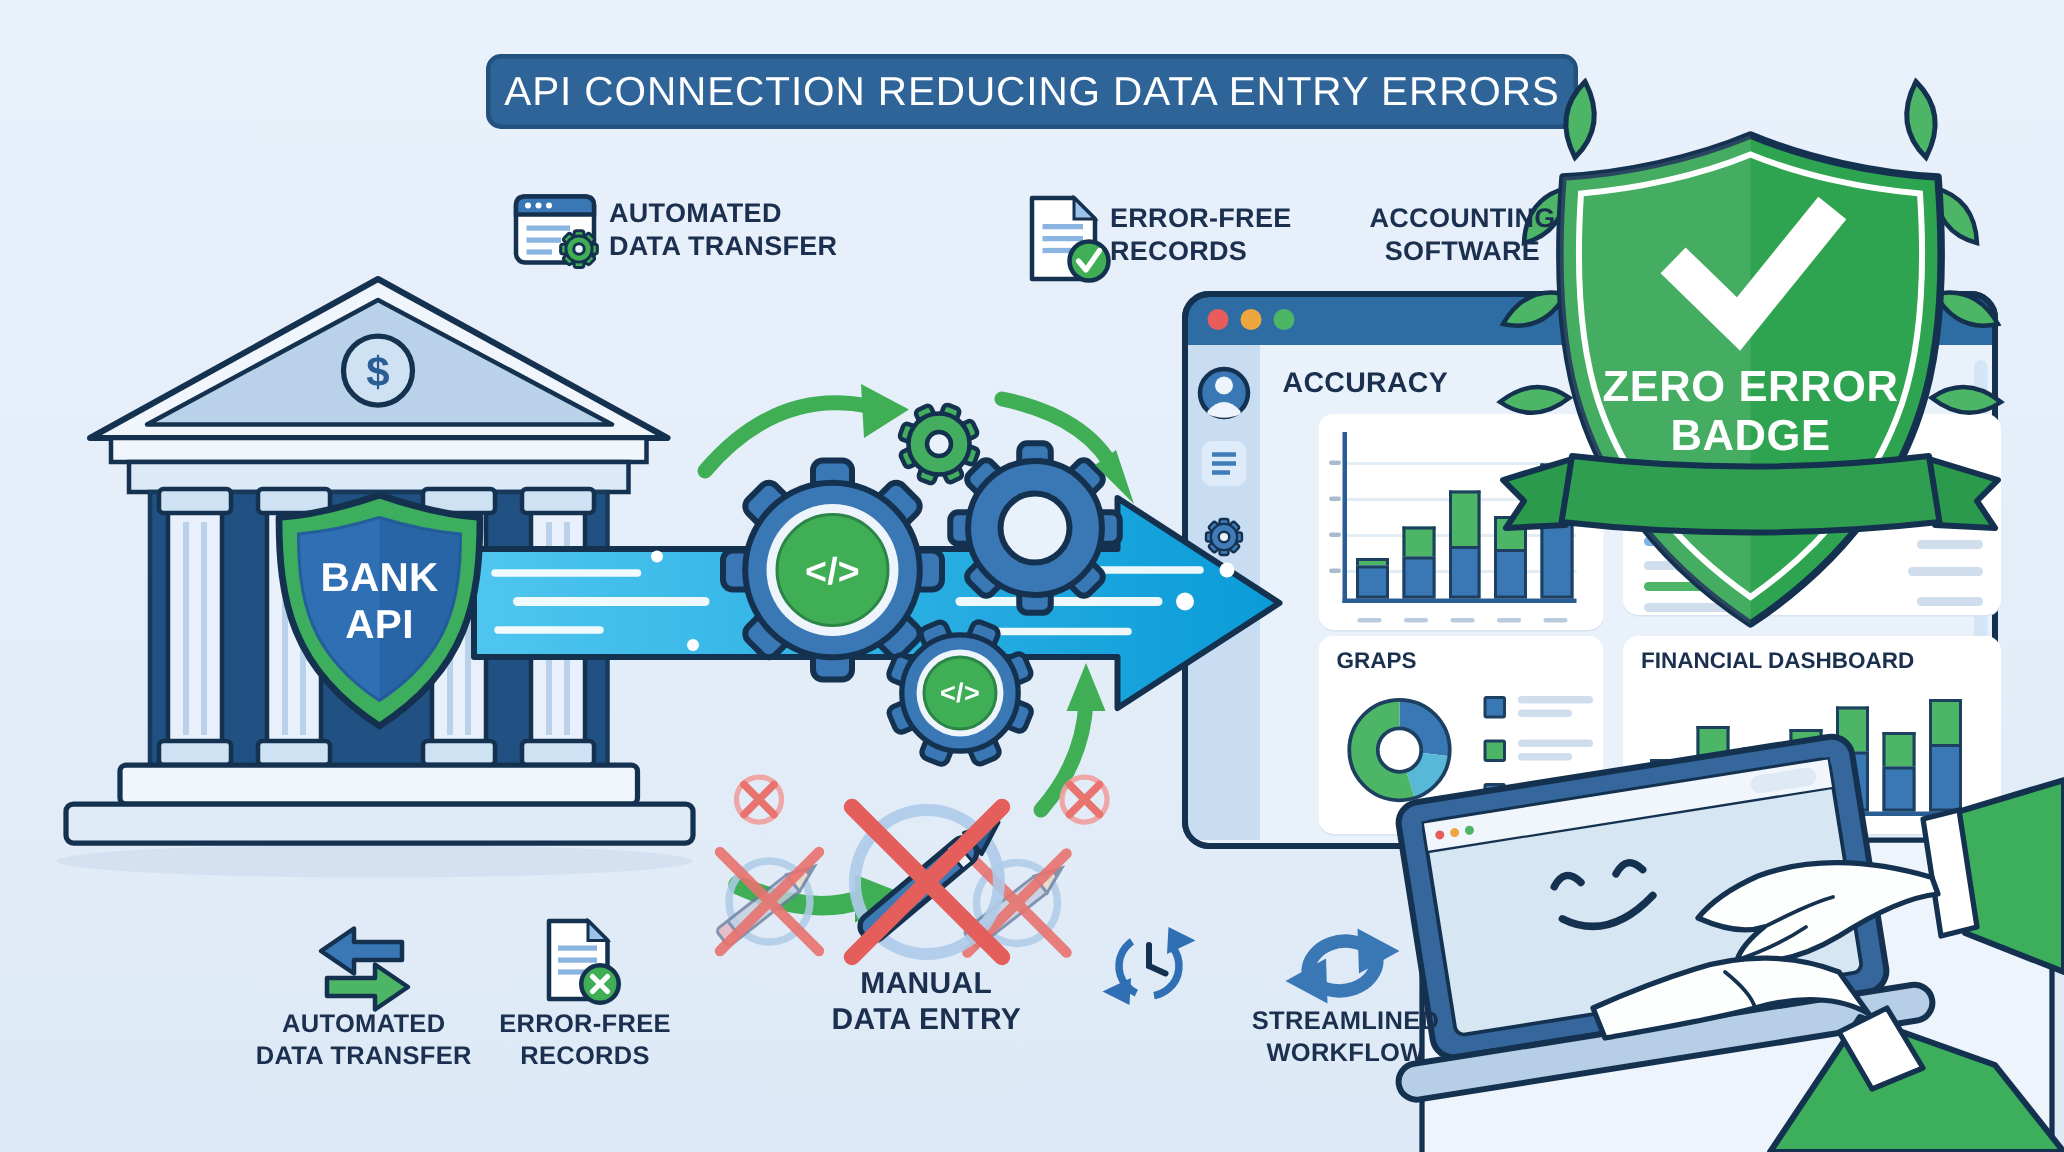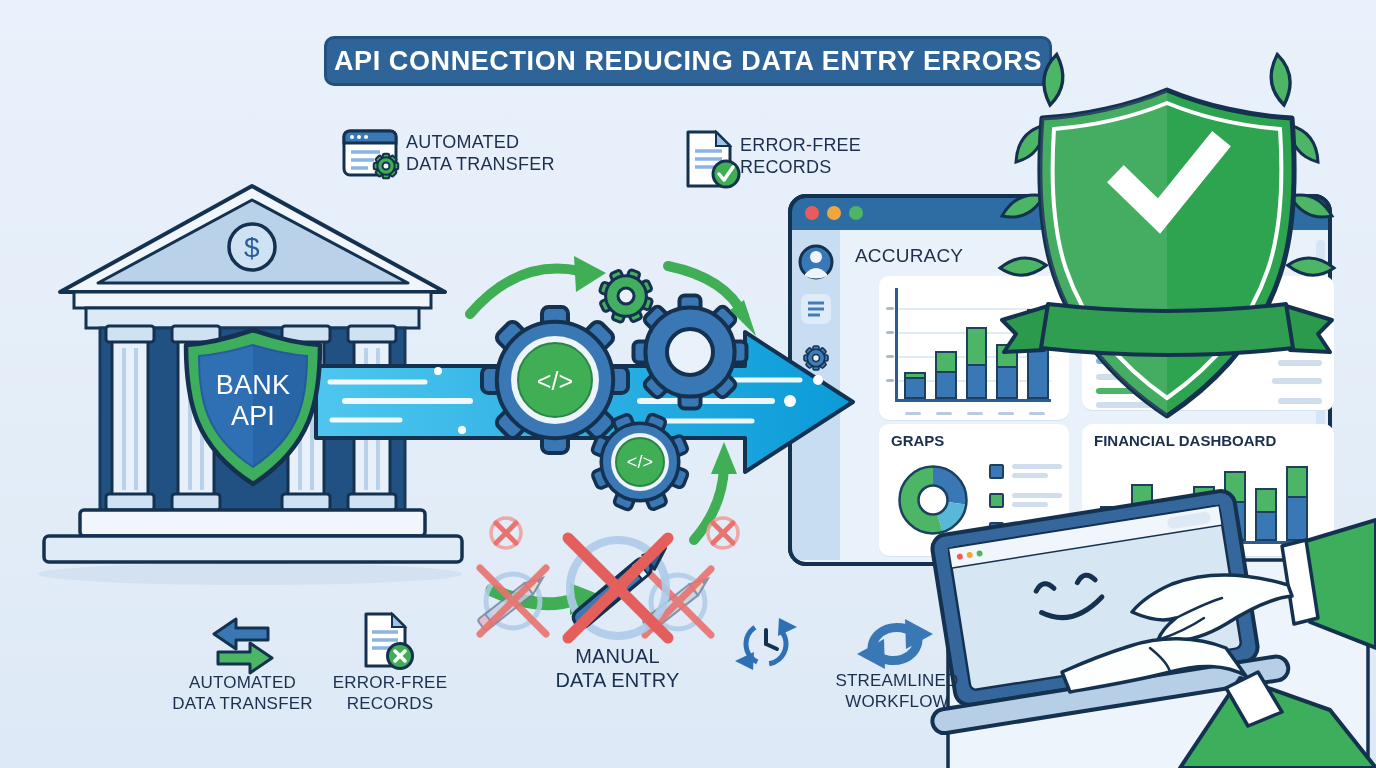--- a/index.html
+++ b/index.html
@@ -4,22 +4,22 @@
 <style>
   html,body{margin:0;padding:0;}
   body{width:1376px;height:768px;font-family:"Liberation Sans",sans-serif;}
   #canvas{position:relative;width:1376px;height:768px;overflow:hidden;
           background:linear-gradient(180deg,#e9f1fb 0%,#e3edf8 60%,#dde9f6 100%);}
   svg.layer{position:absolute;left:0;top:0;}
   .z1{z-index:1}.z3{z-index:3}
   .banner{position:absolute;z-index:2;left:324px;top:36px;width:728px;height:50px;
           background:#2e6497;border:3px solid #23517f;border-radius:10px;
           display:flex;align-items:center;justify-content:center;box-sizing:border-box;}
-  .banner span{color:#ffffff;font-weight:bold;font-size:27px;letter-spacing:.6px;}
-  .lbl{position:absolute;z-index:5;font-weight:normal;color:#1b2f4f;letter-spacing:.2px;line-height:1.22;font-size:17px;}
+  .banner span{color:#ffffff;font-weight:normal;font-size:27px;letter-spacing:.6px;}
+  .lbl{position:absolute;z-index:5;font-weight:bold;color:#1b2f4f;letter-spacing:.2px;line-height:1.22;font-size:17px;}
   .center{text-align:center;}
   .white{color:#ffffff;}
   .panel{position:absolute;z-index:2;background:#ffffff;border-radius:10px;box-shadow:0 1px 0 #d7e3f0;margin-left:24px;}
   .ptitle{position:absolute;left:12px;top:8px;font-size:15px;font-weight:bold;color:#1b2f4f;}
   .axis{position:absolute;border-left:3px solid #2a5d94;border-bottom:3px solid #2a5d94;box-sizing:border-box;}
   .axis2{position:absolute;border-bottom:3px solid #2a5d94;box-sizing:border-box;}
   .bars{position:absolute;display:flex;align-items:flex-end;gap:9px;}
   .bar{width:22px;display:flex;flex-direction:column;}
   .seg{box-sizing:border-box;border:2px solid #1d4060;}
   .seg.g{background:#4cb566;border-bottom:none;}
@@ -480,32 +480,38 @@
     <path d="M1150,648 C1160,656 1168,664 1170,672" fill="none" stroke="#14324f" stroke-width="2.5" stroke-linecap="round"></path>
   </g>
 </svg>
 
 <div class="lbl" style="left:406px;top:132px;font-size:18px;">
   <span>AUTOMATED</span><br><span>DATA TRANSFER</span>
 </div>
 <div class="lbl" style="left:740px;top:135px;font-size:18px;">
   <span>ERROR-FREE</span><br><span>RECORDS</span>
 </div>
+<div class="lbl center" style="left:903px;top:135px;width:144px;font-size:18px;">
+  <span>ACCOUNTING</span><br><span>SOFTWARE</span>
+</div>
 <div class="lbl center white" style="left:193px;top:370px;width:120px;font-size:27px;line-height:1.15;">
   <span>BANK</span><br><span>API</span>
 </div>
 <div class="lbl center" style="left:236px;top:231px;width:32px;font-size:28px;color:#2a5d94;">
   <span>$</span>
 </div>
 <div class="lbl center white" style="left:513px;top:366px;width:84px;font-size:25px;">
   <span>&lt;/&gt;</span>
 </div>
 <div class="lbl center white" style="left:612px;top:452px;width:56px;font-size:18px;">
   <span>&lt;/&gt;</span>
 </div>
+<div class="lbl center white" style="left:1057px;top:242px;width:220px;font-size:29px;line-height:1.14;letter-spacing:.4px;">
+  <span>ZERO ERROR</span><br><span>BADGE</span>
+</div>
 <div class="lbl center" style="left:535px;top:644px;width:165px;font-size:20px;">
   <span>MANUAL</span><br><span>DATA ENTRY</span>
 </div>
 <div class="lbl center" style="left:160px;top:673px;width:165px;">
   <span>AUTOMATED</span><br><span>DATA TRANSFER</span>
 </div>
 <div class="lbl center" style="left:320px;top:673px;width:140px;">
   <span>ERROR-FREE</span><br><span>RECORDS</span>
 </div>
 <div class="lbl center" style="left:818px;top:671px;width:158px;">

